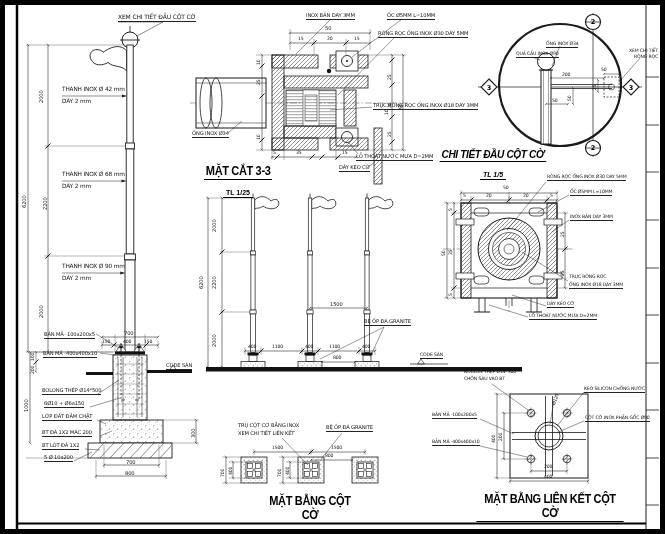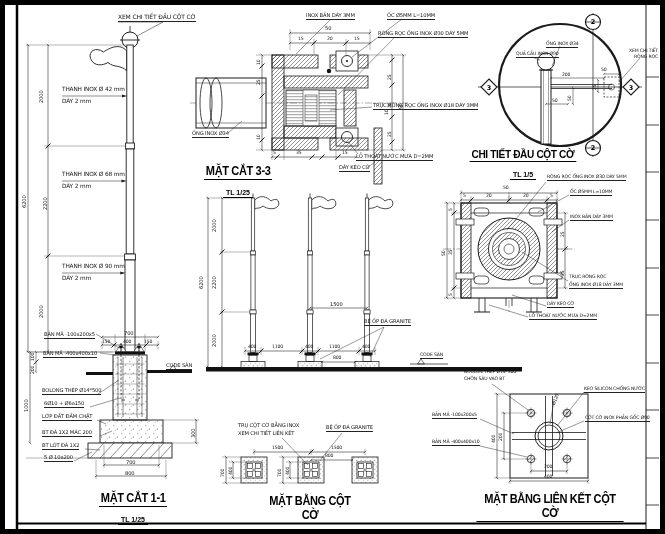--- a/index.html
+++ b/index.html
@@ -334,24 +334,20 @@
 <div class="lb f5 r" style="left:23px;top:412px;">1000</div>
 <div class="lb f45 r" style="left:30px;top:361px;">100</div>
 <div class="lb f45 r" style="left:30px;top:374px;">200</div>
 <div class="lb f5 r" style="left:190px;top:438px;">300</div>
 <div class="lb f5" style="left:124px;top:330px;">700</div>
 <div class="lb f45" style="left:102px;top:338.5px;">150</div>
 <div class="lb f45" style="left:123px;top:338.5px;">400</div>
 <div class="lb f45" style="left:144px;top:338.5px;">150</div>
 <div class="lb f5" style="left:126px;top:458.5px;">700</div>
 <div class="lb f5" style="left:125px;top:469.5px;">800</div>
-<div class="vt" style="left:88px;top:487px;width:90px;">
-  <div class="t">MẶT CẮT 1-1</div><br>
-  <div class="s">TL 1/25</div>
-</div>
 
 <div class="lb f5 u" style="left:306px;top:12px;">INOX BẢN DÀY 3MM</div>
 <div class="lb f5 u" style="left:387px;top:12px;">ỐC Ø5MM  L=10MM</div>
 <div class="lb f5 u" style="left:378px;top:30px;">RÒNG RỌC ỐNG INOX Ø30 DÀY 5MM</div>
 <div class="lb f5 u" style="left:373px;top:102px;">TRỤC RÒNG RỌC ỐNG INOX Ø18 DÀY 3MM</div>
 <div class="lb f5 u" style="left:192px;top:130px;">ỐNG INOX Ø34</div>
 <div class="lb f5 u" style="left:356px;top:153px;">LỖ THOÁT NƯỚC MƯA D=2MM</div>
 <div class="lb f5 u" style="left:339px;top:164px;">DÂY KÉO CỜ</div>
 <div class="lb f5" style="left:325px;top:25px;">50</div>
 <div class="lb f45" style="left:298px;top:35.5px;">15</div>
@@ -379,21 +375,21 @@
 <div class="lb f45" style="left:634px;top:54px;">RÒNG RỌC</div>
 <div class="lb f45" style="left:562px;top:71.5px;">200</div>
 <div class="lb f45" style="left:601px;top:67px;">50</div>
 <div class="lb f45 r" style="left:592px;top:90px;">25</div>
 <div class="lb f45 r" style="left:566.5px;top:101px;">50</div>
 <div class="lb f45" style="left:552px;top:97.5px;">50</div>
 <div class="mk" style="left:589px;top:18px;">2</div>
 <div class="mk" style="left:589px;top:144px;">2</div>
 <div class="mk" style="left:485px;top:83.5px;">3</div>
 <div class="mk" style="left:627px;top:83.5px;">3</div>
-<div class="vt small" style="left:463px;top:143px;width:120px;">
+<div class="vt small" style="left:433px;top:143px;width:120px;font-style:italic;">
   <div class="t">CHI TIẾT ĐẦU CỘT CỜ</div><br>
   <div class="s">TL 1/5</div>
 </div>
 
 <div class="lb f5 r" style="left:211px;top:232px;">2000</div>
 <div class="lb f5 r" style="left:211px;top:289px;">2200</div>
 <div class="lb f5 r" style="left:211px;top:347px;">2000</div>
 <div class="lb f5 r" style="left:198px;top:289px;">6200</div>
 <div class="lb f5" style="left:330px;top:301px;">1500</div>
 <div class="lb f5 u" style="left:364px;top:318px;">BỆ ỐP ĐÁ GRANITE</div>

